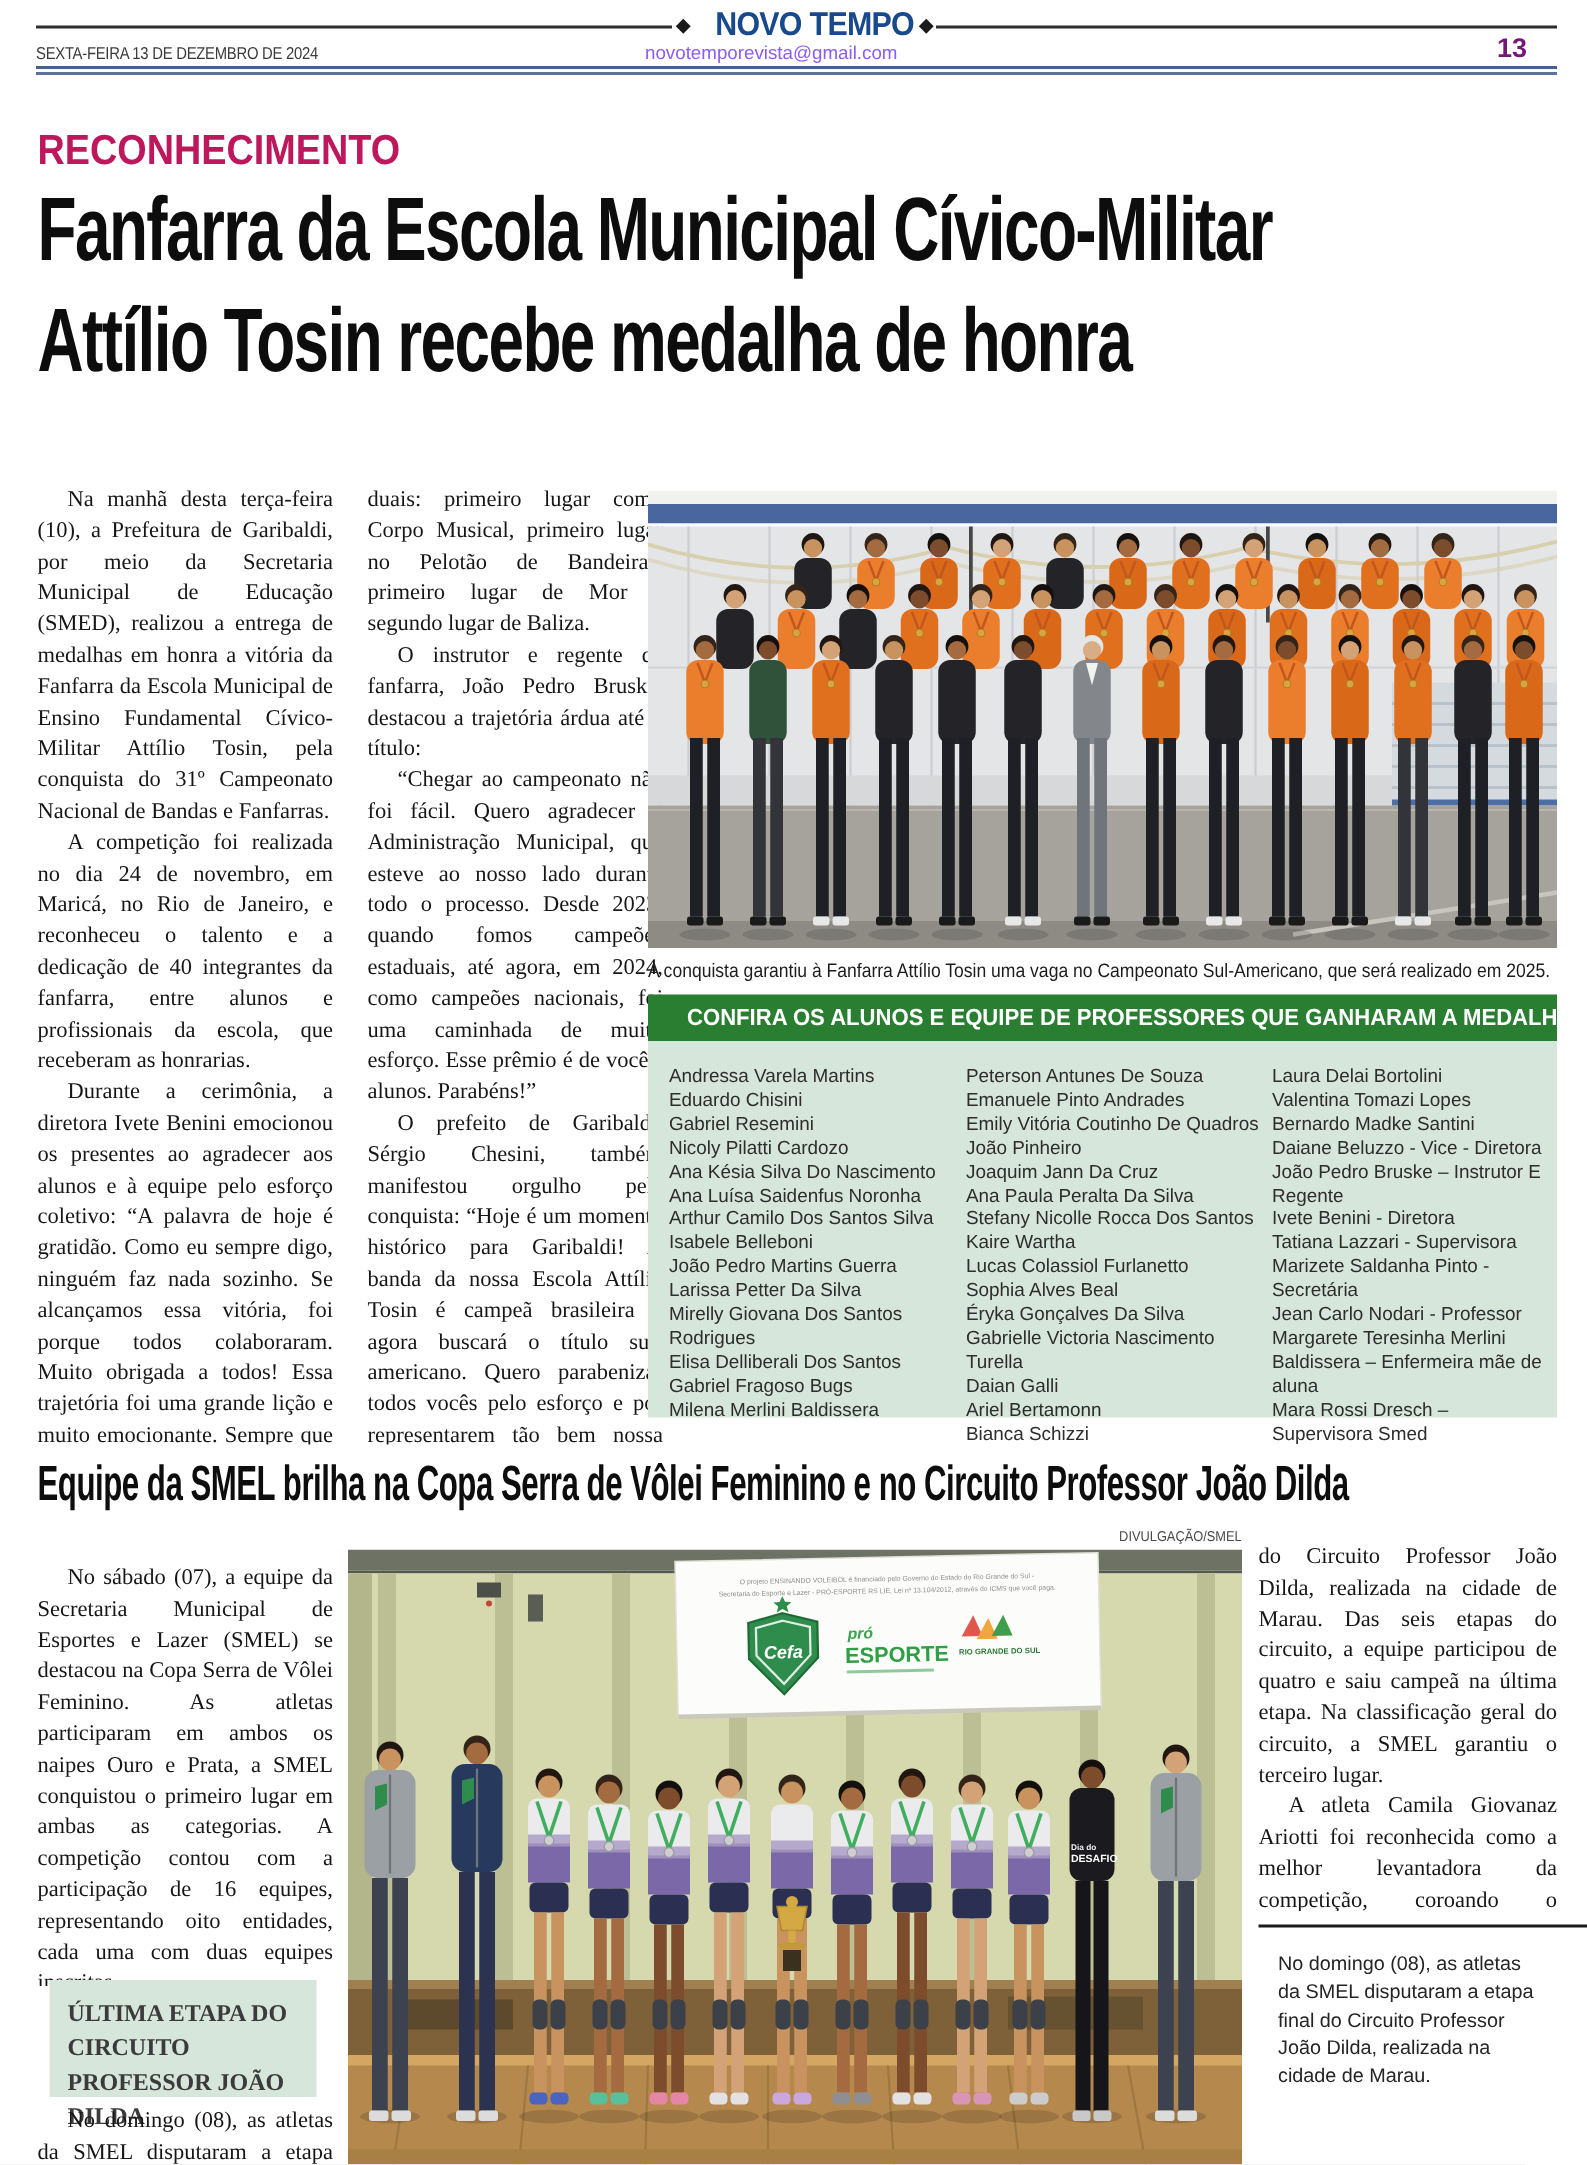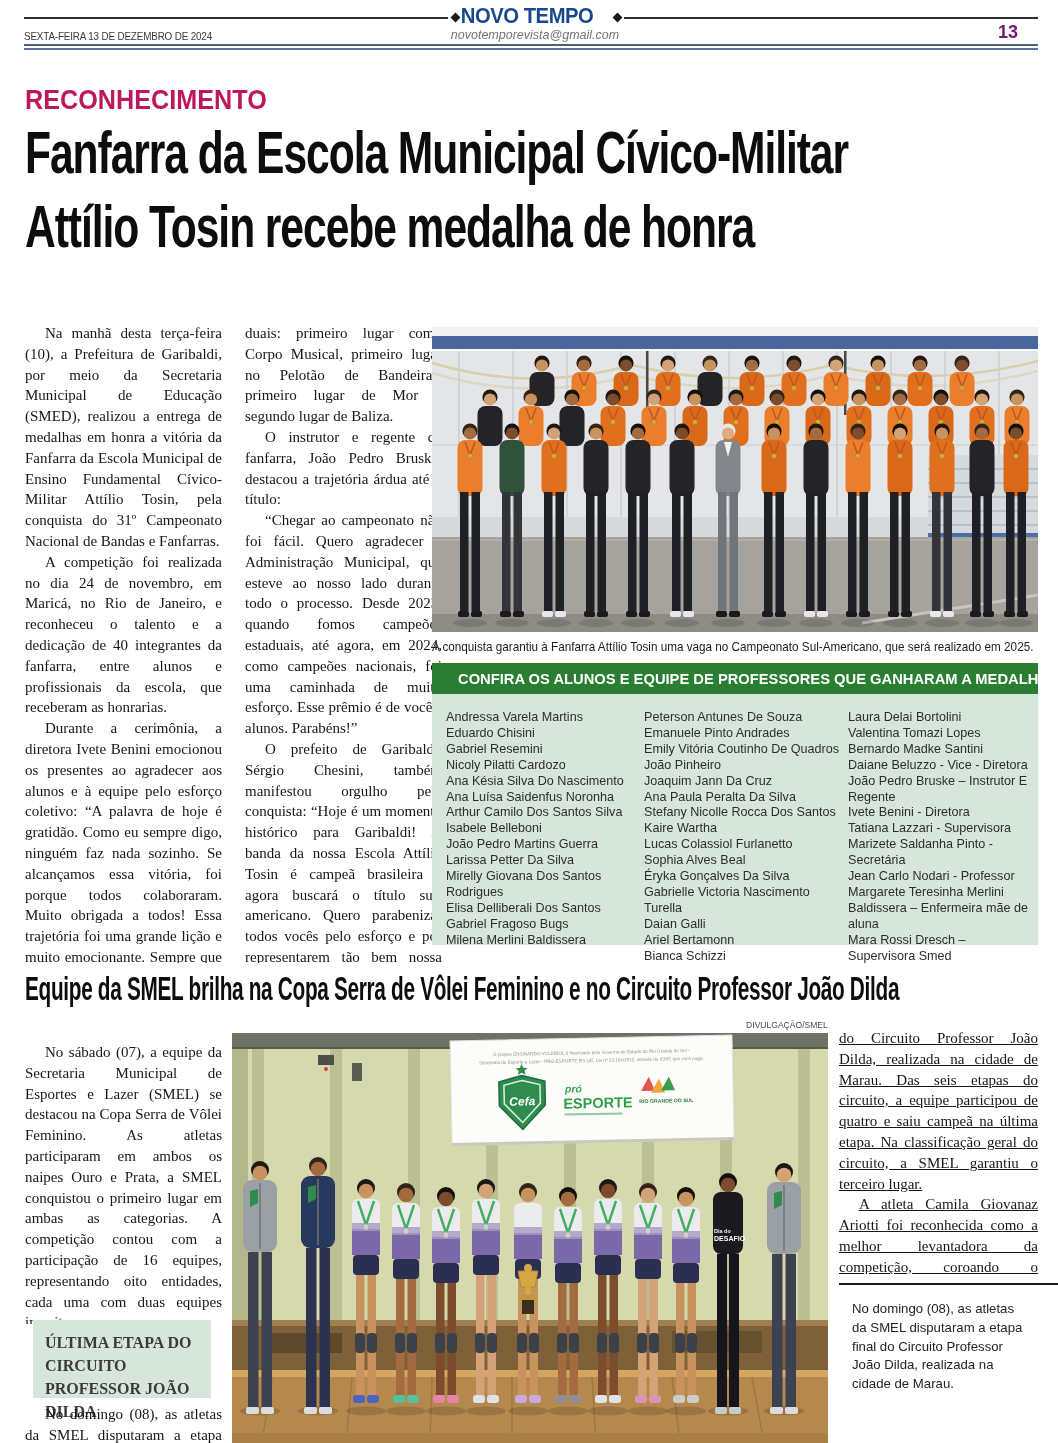--- a/index.html
+++ b/index.html
@@ -4,27 +4,27 @@
 <style>
   html,body{margin:0;padding:0;background:#e9e9e9;}
   .page{position:relative;width:1058px;height:1443px;background:#ffffff;overflow:hidden;
         font-family:"Liberation Sans",sans-serif;color:#111;margin:0 auto;}
   .abs{position:absolute;}
   .cx{display:inline-block;white-space:nowrap;transform-origin:0 50%;}
 
   
   .hdr-rule{position:absolute;height:2px;background:#2e2e2e;top:17px;}
   .hdr-diamond{position:absolute;width:7px;height:7px;background:#1a1a1a;transform:rotate(45deg);top:14px;}
-  .masthead{position:absolute;top:3px;left:455px;width:160px;text-align:left;
+  .masthead{position:absolute;top:3px;left:455px;width:160px;text-align:right;
             font-weight:bold;font-size:22px;letter-spacing:-.5px;color:#17498c;}
   .masthead .cx{transform:scaleX(.92);transform-origin:50% 50%;}
   .hdr-date{position:absolute;top:30px;left:24px;font-size:11.5px;color:#3a3a3a;letter-spacing:-.2px;}
   .hdr-date .cx{transform:scaleX(.86);}
-  .hdr-email{position:absolute;top:28px;left:430px;width:210px;text-align:center;
-             font-size:12.5px;font-style:italic;color:#737373;}
+  .hdr-email{position:absolute;top:28px;left:430px;width:210px;text-align:left;
+             font-size:12.5px;color:#8b5cf6;}
   .hdr-page{position:absolute;top:22px;left:998px;width:40px;text-align:left;
             font-size:18px;font-weight:bold;color:#701a75;}
   .hdr-dbl{position:absolute;left:24px;width:1014px;height:2px;background:#44618c;}
 
   
   .kicker{position:absolute;top:84px;left:25px;font-size:28px;font-weight:bold;color:#be185d;text-decoration:underline;}
   .kicker .cx{transform:scaleX(.9);}
   .headline1{position:absolute;top:116px;left:25px;font-weight:bold;color:#0d0d0d;}
   .headline1 .line{display:block;font-size:60px;line-height:74px;letter-spacing:-1.5px;
                    transform:scaleX(.71);transform-origin:0 0;white-space:nowrap;}
@@ -54,21 +54,21 @@
   .nc3{left:848px;width:182px;}
 
   
   .headline2{position:absolute;top:970px;left:25px;font-weight:bold;color:#0d0d0d;
              font-size:33px;letter-spacing:-.5px;}
   .headline2 .cx{transform:scaleX(.63);}
   .credit2{position:absolute;top:1019px;left:430px;width:398px;text-align:right;
            font-size:9.5px;color:#4a4a4a;}
   .credit2 .cx{transform:scaleX(.9);transform-origin:100% 50%;}
   .col-a2-left{top:1030px;left:25px;height:282px;margin-top:12px;}
-  .col-a2-right{top:1028px;left:839px;width:199px;height:246px;text-decoration:underline;}
+  .col-a2-right{top:1028px;left:839px;width:199px;height:246px;}
   .hl-box{position:absolute;top:1320px;left:33px;width:178px;height:78px;background:#d7e6da;
           box-sizing:border-box;padding:11px 12px;font-family:"Liberation Serif",serif;
           font-weight:bold;font-size:16px;line-height:23px;color:#3b3b3b;}
   .col-a2-after{top:1404px;left:25px;height:39px;}
   .photo2{position:absolute;top:1033px;left:232px;width:596px;height:410px;}
   .rule2{position:absolute;top:1283px;left:839px;width:219px;height:2px;background:#1b1b1b;}
   .caption2{position:absolute;top:1300px;left:852px;width:172px;font-size:13.2px;
             line-height:18.8px;color:#242424;}
 </style>
 </head>

